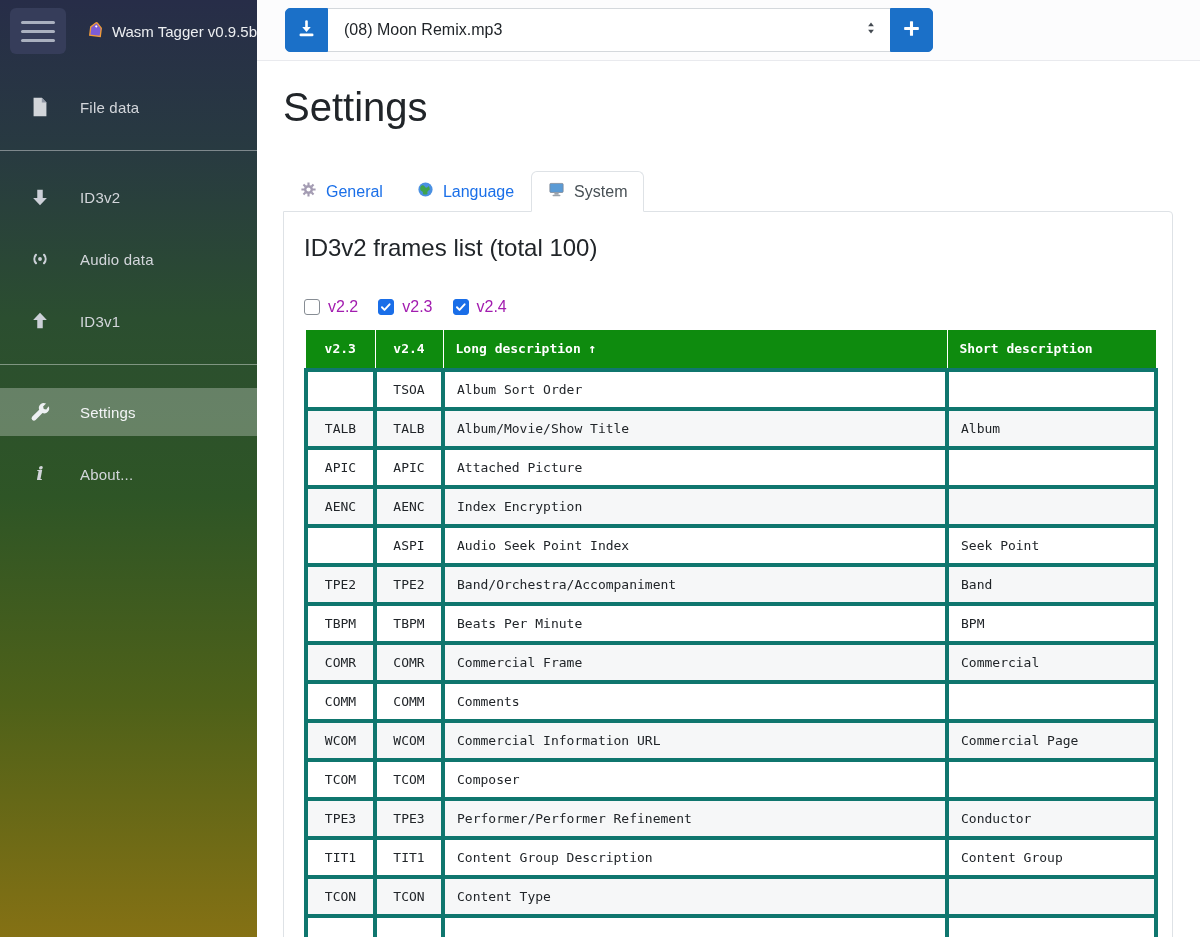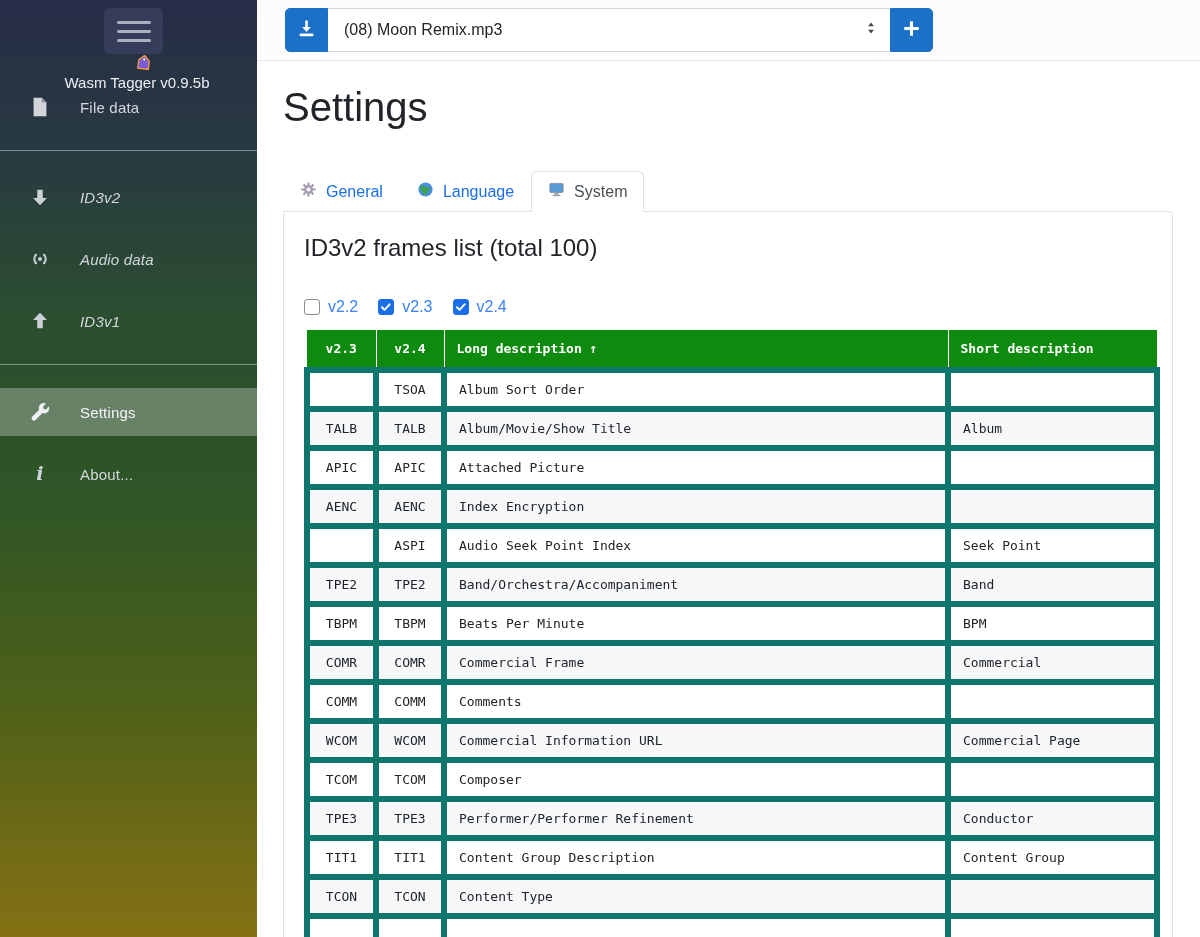--- a/index.html
+++ b/index.html
@@ -8,34 +8,34 @@
   body {
     width:1200px; height:937px; overflow:hidden; position:relative;
     background:#fff; font-family:"Liberation Sans", sans-serif; color:#212529;
   }
 
   
   .sidebar {
     position:absolute; left:0; top:0; width:257px; height:937px;
     background:linear-gradient(180deg,#272d48 0%,#283a41 16%,#2b4e30 34%,#2e5526 53%,#4e6119 75%,#857114 100%);
   }
-  .sidebar-header { display:flex; align-items:center; padding:8px 0 0 10px;flex-direction:column; }
+  .sidebar-header { display:flex; align-items:center; padding:8px 0 0 10px; }
   .hamburger {
     width:59px; height:46px; background:#363d5a; border:none; border-radius:6px;
     display:flex; flex-direction:column; justify-content:center; align-items:center; gap:6px; cursor:pointer;
   }
   .hamburger i { display:block; width:34px; height:3px; background:#aab0bf; border-radius:2px; }
   .logo { margin-left:19px; display:flex; align-items:center; }
   .app-title { margin-left:7px; color:#eceef1; font-size:15px; white-space:nowrap; }
 
   .sidebar nav { position:absolute; left:0; top:54px; right:0; }
   .nav-section { display:flex; flex-direction:column; gap:14px; }
   nav > .nav-section:nth-child(1) { margin-top:29px; }
   nav > .nav-divider { height:1px; background:rgba(255,255,255,0.4); margin-top:19px; }
-  nav > .nav-section:nth-child(3) { margin-top:22px;font-style:italic; }
+  nav > .nav-section:nth-child(3) { margin-top:22px; }
   nav > .nav-section:nth-child(5) { margin-top:23px; }
   .nav-item { display:flex; align-items:center; height:48px; padding-left:27px; cursor:pointer; }
   .nav-item .icon { width:26px; display:flex; justify-content:center; align-items:center; }
   .nav-item .label { margin-left:27px; font-size:15px; color:#d3d6db; letter-spacing:.2px; }
   .nav-item.active { background:rgba(255,255,255,0.28); }
   .nav-item.active .label { color:#f4f5f7; }
 
   
   .topbar {
     position:absolute; left:257px; top:0; width:943px; height:61px;
@@ -67,42 +67,42 @@
   }
   .tab.active { background:#fff; border-color:#dee2e6; border-bottom-color:#fff; color:#485055; }
 
   .panel {
     margin-left:26px; width:890px; height:790px; background:#fff;
     border:1px solid #dee2e6; border-radius:0 4px 4px 4px; padding:20px; margin-top:-1px;
   }
   .panel-heading { font-size:24px; font-weight:400; margin:2px 0 0 0; color:#212529; line-height:1.2; }
 
   .filters { display:flex; gap:20px; margin-top:35px; align-items:center; }
-  .filter { display:flex; align-items:center; gap:8px; font-size:16px; color:#3b82f6; cursor:pointer; }
+  .filter { display:flex; align-items:center; gap:8px; font-size:16px; color:#a21caf; cursor:pointer; }
   .checkbox {
     width:16px; height:16px; border:1px solid #878d94; border-radius:3px; background:#fff;
     display:flex; align-items:center; justify-content:center;
   }
   .checkbox.checked { background:var(--check); border-color:var(--check); }
 
   table.frames {
     margin-top:14px; border-collapse:collapse; width:850px; table-layout:fixed;
     font-family:"DejaVu Sans Mono", monospace; font-size:13px; color:#212529;
   }
   .frames th {
     background:var(--table-header-green); color:#fff; font-weight:700; height:40px;
     text-align:left; padding:4px 12px; font-size:13px;
     border-left:1px solid rgba(255,255,255,0.4); border-right:1px solid rgba(255,255,255,0.4);
     overflow:hidden; white-space:nowrap; cursor:pointer;
   }
   .frames th:first-child { border-left:none; }
   .frames th:last-child  { border-right:none; }
   .frames th.c-center { text-align:center; padding:0 4px; }
   .frames td {
-    border:6px solid #0f766e; height:39px; padding:0 12px; vertical-align:middle;
+    border:4px solid #0f766e; height:39px; padding:0 12px; vertical-align:middle;
     overflow:hidden; white-space:nowrap;
   }
   .frames td.c-center { text-align:center; padding:0 4px; }
   .frames tbody tr:nth-child(even) { background:#f6f7f8; }
 </style>
 </head>
 <body>
 
 <aside class="sidebar">
   <div class="sidebar-header">

